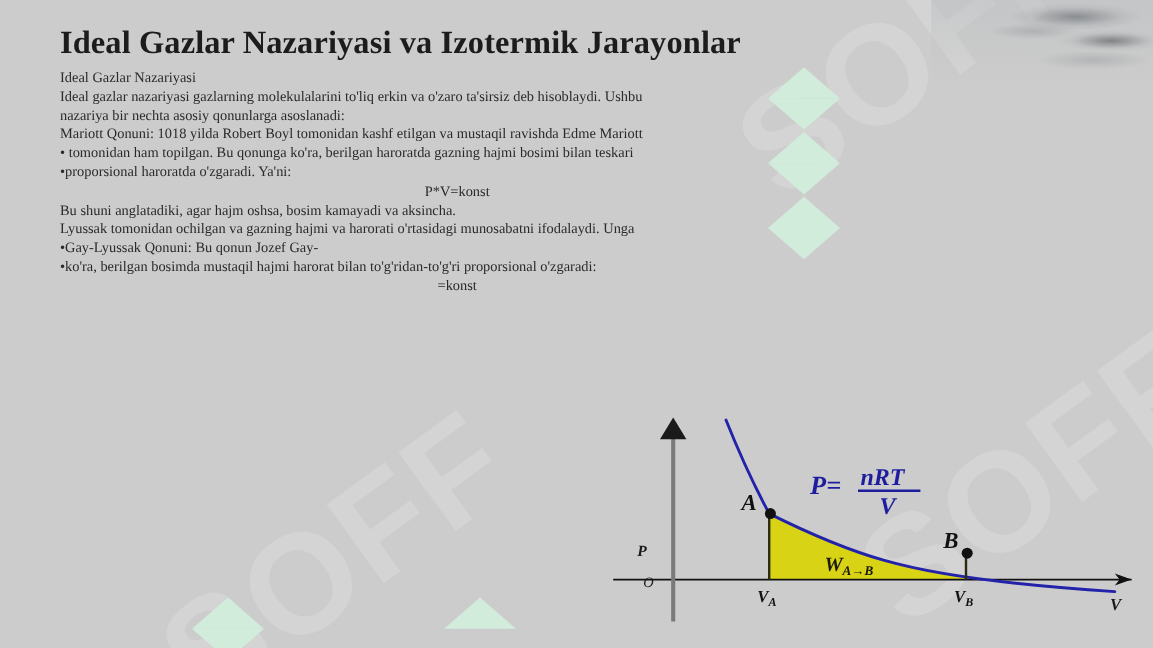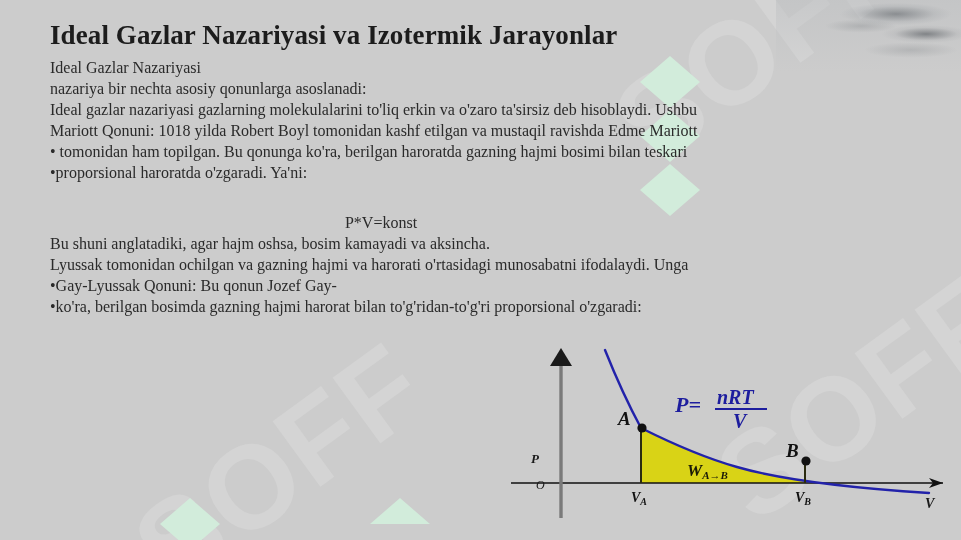--- a/index.html
+++ b/index.html
@@ -67,31 +67,30 @@
   }
   .title {
     font-size: 27px;
     font-weight: bold;
     color: #1c1c1c;
     line-height: 1.18;
     margin: 0 0 5px 0;
     letter-spacing: 0.1px;
   }
   .para {
-    font-size: 16px;
+    font-size: 12px;
     color: #2a2a2a;
     line-height: 1.32;
     margin: 0;
     white-space: pre-wrap;
   }
   .para.center {
     text-align: center;
     width: 762px;
     margin-left: -50px;
-    margin-top: 28px;
   }
 
   
   .diagram {
     position: absolute;
     left: 505px;
     top: 340px;
     width: 456px;
     height: 200px;
   }
@@ -117,30 +116,31 @@
     <div class="logo-mark dia-up" style="left:160px; top:498px;"></div>
     <div class="logo-mark dia-down" style="left:160px; top:524px;"></div>
     <div class="logo-mark dia-up" style="left:370px; top:498px;"></div>
 
     <div class="mist"></div>
   </div>
 
   <div class="content">
     <h1 class="title">Ideal Gazlar Nazariyasi va Izotermik Jarayonlar</h1>
     <p class="para">Ideal Gazlar Nazariyasi</p>
+    <p class="para">Ideal gazlar nazariyasi gazlarning molekulalarini to'liq erkin va o'zaro ta'sirsiz deb hisoblaydi. Ushbu</p>
     <p class="para">nazariya bir nechta asosiy qonunlarga asoslanadi:</p>
-    <p class="para">Ideal gazlar nazariyasi gazlarning molekulalarini to'liq erkin va o'zaro ta'sirsiz deb hisoblaydi. Ushbu</p>
     <p class="para">Mariott Qonuni: 1018 yilda Robert Boyl tomonidan kashf etilgan va mustaqil ravishda Edme Mariott</p>
     <p class="para">• tomonidan ham topilgan. Bu qonunga ko'ra, berilgan haroratda gazning hajmi bosimi bilan teskari</p>
     <p class="para">•proporsional haroratda o'zgaradi. Ya'ni:</p>
     <p class="para center">P*V=konst</p>
     <p class="para">Bu shuni anglatadiki, agar hajm oshsa, bosim kamayadi va aksincha.</p>
     <p class="para">Lyussak tomonidan ochilgan va gazning hajmi va harorati o'rtasidagi munosabatni ifodalaydi. Unga</p>
     <p class="para">•Gay-Lyussak Qonuni: Bu qonun Jozef Gay-</p>
-    <p class="para">•ko'ra, berilgan bosimda gazning hajmi harorat bilan to'g'ridan-to'g'ri proporsional o'zgaradi:</p>
+    <p class="para">•ko'ra, berilgan bosimda mustaqil hajmi harorat bilan to'g'ridan-to'g'ri proporsional o'zgaradi:</p>
+    <p class="para center">=konst</p>
   </div>
 
   <div class="diagram">
     <svg width="456" height="200" viewBox="0 0 456 200" xmlns="http://www.w3.org/2000/svg">
 
       <path d="M 136,143 L 136,88
                C 168,104 200,118 232,127
                C 264,136 292,140 300,142
                L 300,143 Z" fill="#d9d316" stroke="none"></path>
 

